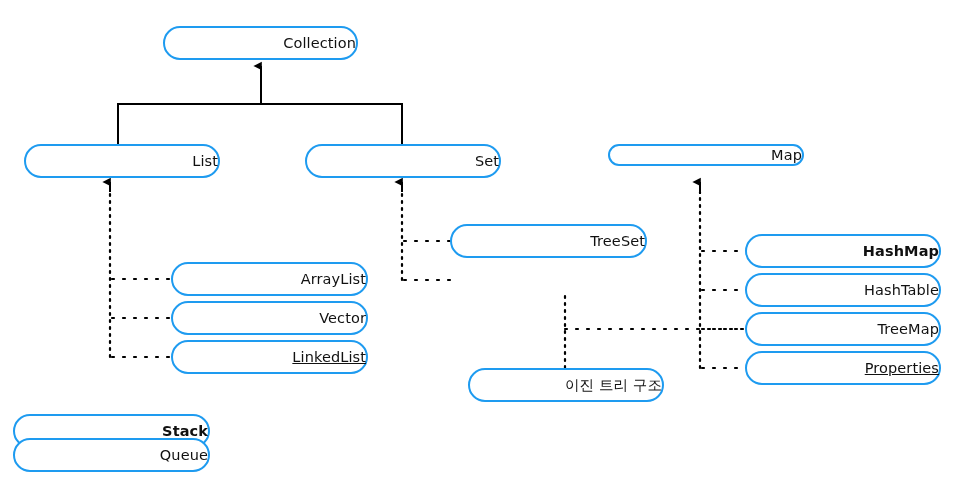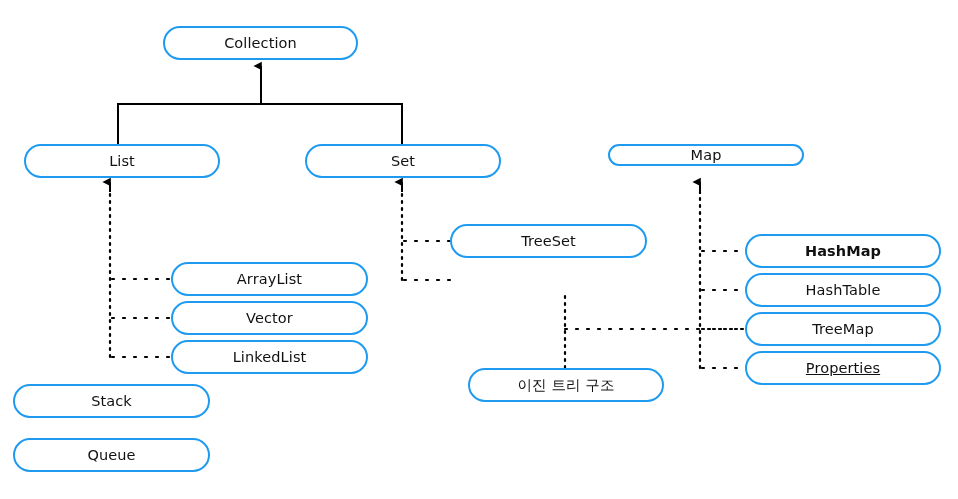--- a/index.html
+++ b/index.html
@@ -18,21 +18,21 @@
     overflow: hidden;
   }
   .node {
     position: absolute;
     box-sizing: border-box;
     border: 2px solid #1e9bf0;
     border-radius: 17px;
     background: #ffffff;
     display: flex;
     align-items: center;
-    justify-content: center;
+    justify-content: flex-end;
     color: #111111;
     font-size: 14.5px;
     line-height: 1;
     letter-spacing: 0.1px;
     z-index: 3;
   }
   .edge-svg {
     position: absolute;
     left: 0;
     top: 0;
@@ -102,41 +102,41 @@
     </div>
   <div class="node" style="left: 608px; top: 144px; width: 196px; height: 22px;">
       <span>Map</span>
     </div>
   <div class="node" style="left: 171px; top: 262px; width: 197px; height: 34px;">
       <span>ArrayList</span>
     </div>
   <div class="node" style="left: 171px; top: 301px; width: 197px; height: 34px;">
       <span>Vector</span>
     </div>
-  <div class="node" style="left: 171px; top: 340px; width: 197px; height: 34px;">
+  <div class="node" style="left: 171px; top: 340px; width: 197px; height: 34px; text-decoration: underline;">
       <span>LinkedList</span>
     </div>
   <div class="node" style="left: 450px; top: 224px; width: 197px; height: 34px;">
       <span>TreeSet</span>
     </div>
   <div class="node" style="left: 745px; top: 234px; width: 196px; height: 34px; font-weight: bold;">
       <span>HashMap</span>
     </div>
   <div class="node" style="left: 745px; top: 273px; width: 196px; height: 34px;">
       <span>HashTable</span>
     </div>
   <div class="node" style="left: 745px; top: 312px; width: 196px; height: 34px;">
       <span>TreeMap</span>
     </div>
   <div class="node" style="left: 745px; top: 351px; width: 196px; height: 34px; text-decoration: underline;">
       <span>Properties</span>
     </div>
   <div class="node" style="left: 468px; top: 368px; width: 196px; height: 34px;">
       <span>이진 트리 구조</span>
     </div>
-  <div class="node" style="left: 13px; top: 384px; width: 197px; height: 34px;">
+  <div class="node" style="left: 13px; top: 414px; width: 197px; height: 34px; font-weight: bold;">
       <span>Stack</span>
     </div>
   <div class="node" style="left: 13px; top: 438px; width: 197px; height: 34px;">
       <span>Queue</span>
     </div>
 
 </div>
 
 </body></html>

